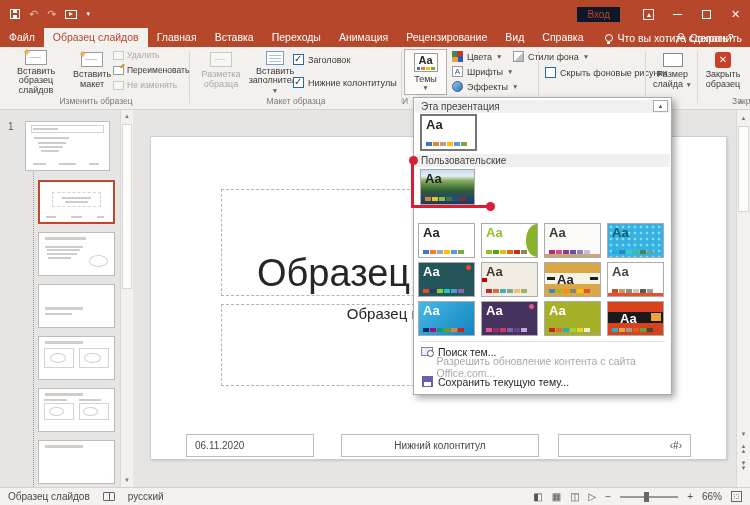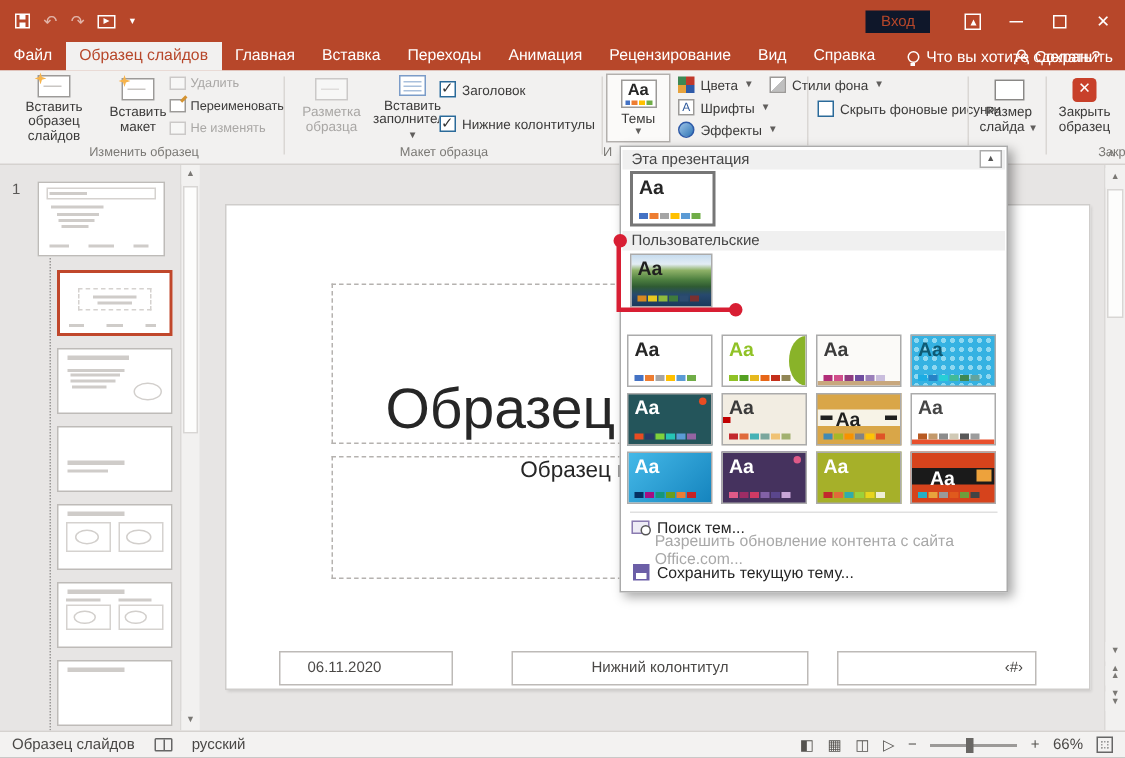--- a/index.html
+++ b/index.html
@@ -411,21 +411,21 @@
     </div>
 
     <div class="editor">
       <div class="slide">
         <div class="ph ph-title">
           <span>Образец заголовка</span>
         </div>
         <div class="ph ph-sub">
           <span>Образец подзаголовка</span>
         </div>
-        <div class="fbox" style="left:35px;width:116px;padding-left:18px">
+        <div class="fbox" style="left:35px;width:128px;padding-left:8px">
           <span>06.11.2020</span>
         </div>
         <div class="fbox" style="left:190px;width:198px;text-align:center">
           <span>Нижний колонтитул</span>
         </div>
         <div class="fbox" style="left:407px;width:133px;text-align:right;padding-right:8px">
           <span>‹#›</span>
         </div>
       </div>
     </div>

